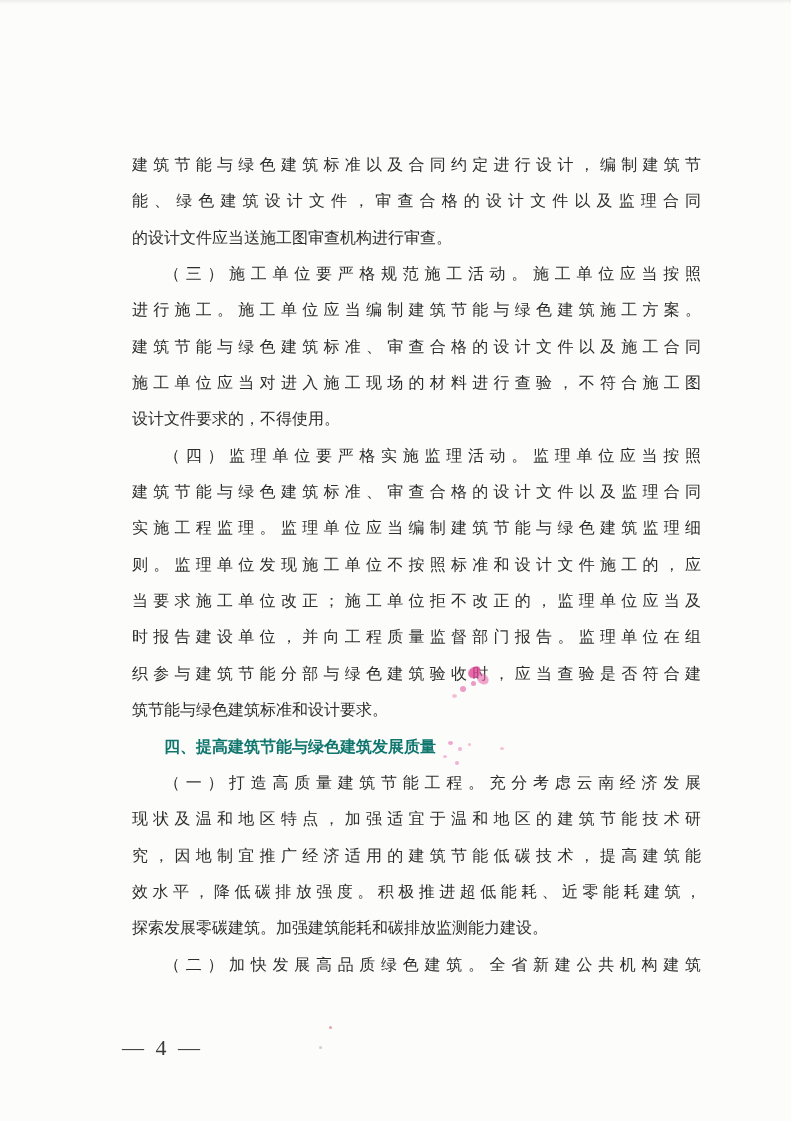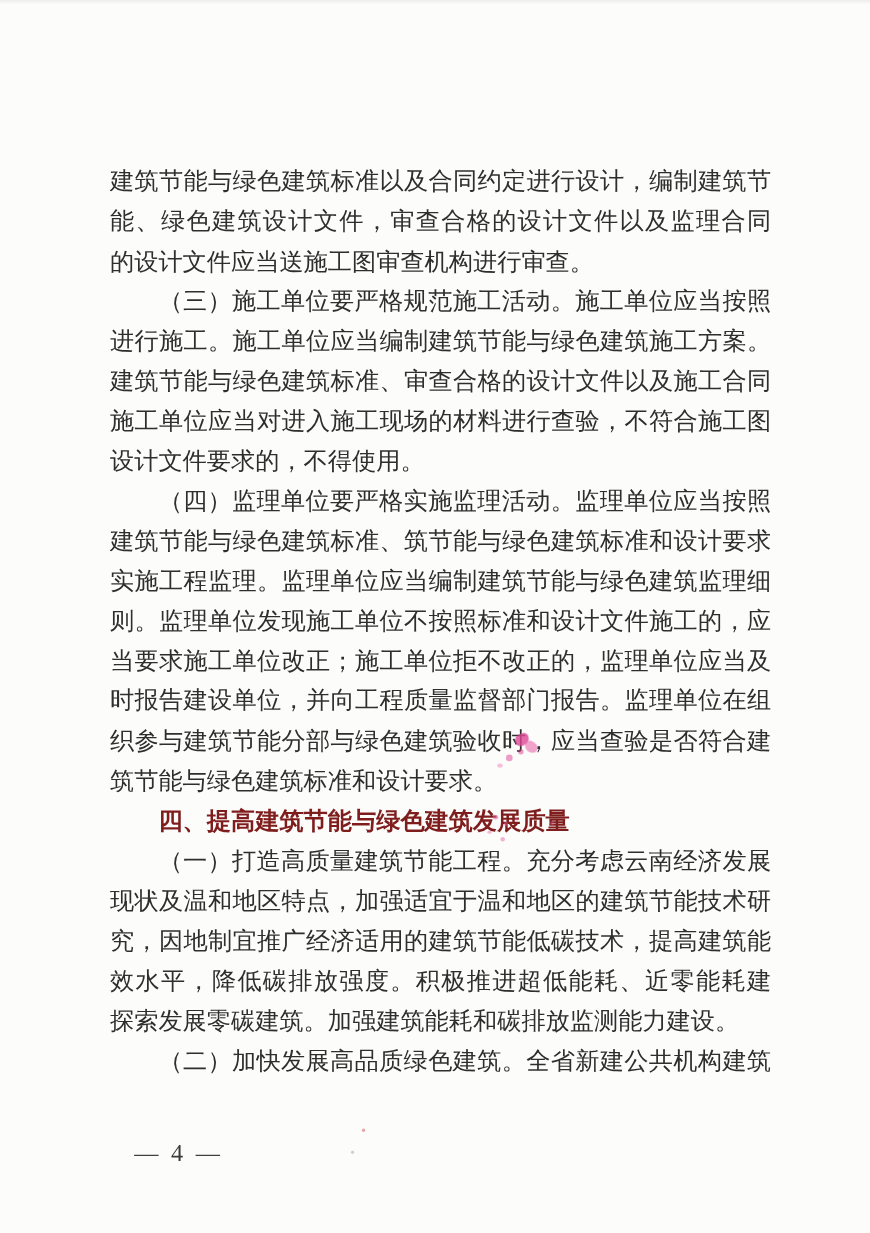--- a/index.html
+++ b/index.html
@@ -22,34 +22,35 @@
     height: 4px;
     background: linear-gradient(#ededeb, rgba(255,255,255,0));
   }
   .textblock {
     position: absolute;
     left: 100px;
     top: 147px;
     width: 601px;
   }
   .ln {
-    font-size: 22px;
+    font-size: 16px;
     line-height: 36.35px;
     height: 36.35px;
     color: #2e2e2e;
     text-align: justify;
     text-align-last: left;
     overflow: hidden;
+    margin-left: 32px;
   }
   .fill { text-align-last: justify; }
   .ind  { text-indent: 2em; }
   .hd {
     font-weight: bold;
     font-family: Liberation Sans, sans-serif;
-    color: #7f1d1d;
+    color: #0f766e;
   }
   .footer {
     position: absolute;
     left: 122px;
     top: 1034px;
     font-size: 22px;
     line-height: 28px;
     color: #3a3a3a;
     letter-spacing: 3px;
   }
@@ -81,21 +82,21 @@
   <div class="textblock">
     <div class="ln fill">建筑节能与绿色建筑标准以及合同约定进行设计，编制建筑节</div>
     <div class="ln fill">能、绿色建筑设计文件，审查合格的设计文件以及监理合同</div>
     <div class="ln">的设计文件应当送施工图审查机构进行审查。</div>
     <div class="ln ind fill">（三）施工单位要严格规范施工活动。施工单位应当按照</div>
     <div class="ln fill">进行施工。施工单位应当编制建筑节能与绿色建筑施工方案。</div>
     <div class="ln fill">建筑节能与绿色建筑标准、审查合格的设计文件以及施工合同</div>
     <div class="ln fill">施工单位应当对进入施工现场的材料进行查验，不符合施工图</div>
     <div class="ln">设计文件要求的，不得使用。</div>
     <div class="ln ind fill">（四）监理单位要严格实施监理活动。监理单位应当按照</div>
-    <div class="ln fill">建筑节能与绿色建筑标准、筑节能与绿色建筑标准和设计要求</div>
+    <div class="ln fill">建筑节能与绿色建筑标准、审查合格的设计文件以及监理合同</div>
     <div class="ln fill">实施工程监理。监理单位应当编制建筑节能与绿色建筑监理细</div>
     <div class="ln fill">则。监理单位发现施工单位不按照标准和设计文件施工的，应</div>
     <div class="ln fill">当要求施工单位改正；施工单位拒不改正的，监理单位应当及</div>
     <div class="ln fill">时报告建设单位，并向工程质量监督部门报告。监理单位在组</div>
     <div class="ln fill">织参与建筑节能分部与绿色建筑验收时，应当查验是否符合建</div>
     <div class="ln">筑节能与绿色建筑标准和设计要求。</div>
     <div class="ln ind hd">四、提高建筑节能与绿色建筑发展质量</div>
     <div class="ln ind fill">（一）打造高质量建筑节能工程。充分考虑云南经济发展</div>
     <div class="ln fill">现状及温和地区特点，加强适宜于温和地区的建筑节能技术研</div>
     <div class="ln fill">究，因地制宜推广经济适用的建筑节能低碳技术，提高建筑能</div>

